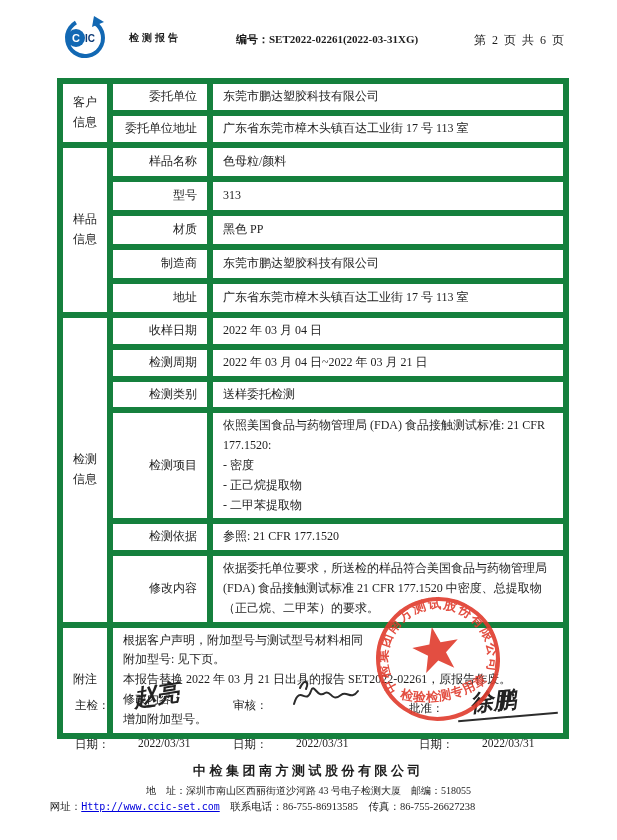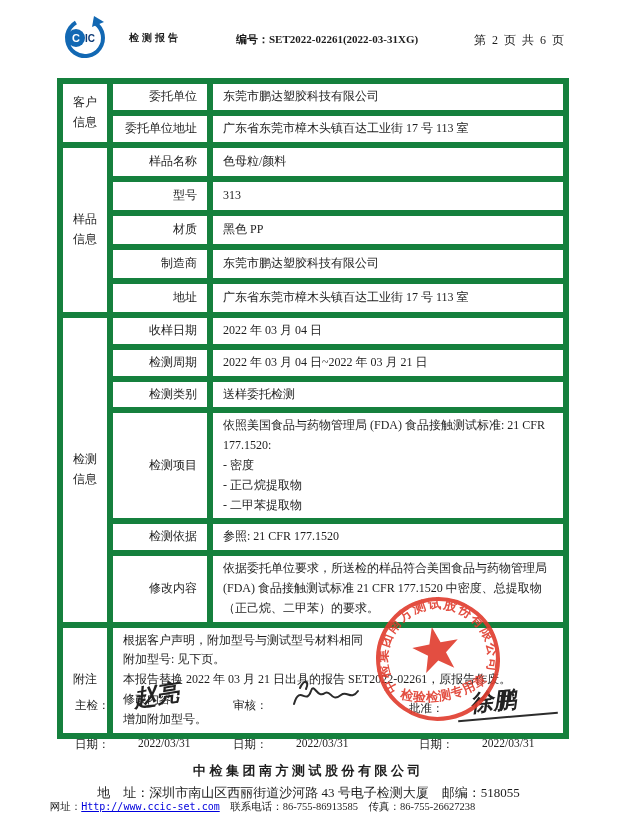--- a/index.html
+++ b/index.html
@@ -24,21 +24,21 @@
   .handsig{position:absolute;font-family:"DejaVu Sans",sans-serif;font-style:italic;font-weight:bold;
            font-size:23px;color:#222;white-space:nowrap;}
   .scribble{position:absolute;}
   .sig-underline{position:absolute;height:2px;background:#2c2c2c;}
   
   .stamp{position:absolute;left:372px;top:593px;width:132px;height:132px;opacity:.9;
          transform:rotate(-11deg);z-index:3;pointer-events:none;}
   
   .f-company{position:absolute;left:0;top:762px;width:617px;text-align:center;
              font-size:13px;font-weight:bold;letter-spacing:3.5px;}
-  .f-addr{position:absolute;left:0;top:784px;width:617px;text-align:center;font-size:13px;}
+  .f-addr{position:absolute;left:0;top:784px;width:617px;text-align:center;font-size:10px;}
   .f-web{position:absolute;left:0;top:800px;width:525px;text-align:center;font-size:10.5px;}
   .f-web a{color:#0000dd;font-family:"DejaVu Sans Mono",monospace;font-size:10px;text-decoration:underline;}
 </style>
 </head>
 <body>
 
 <div class="page">
 
   <svg class="logo" viewBox="0 0 48 48">
     <circle cx="24" cy="24" r="18" fill="none" stroke="#1268b3" stroke-width="4" stroke-dasharray="92 22" transform="rotate(-55 24 24)"></circle>

